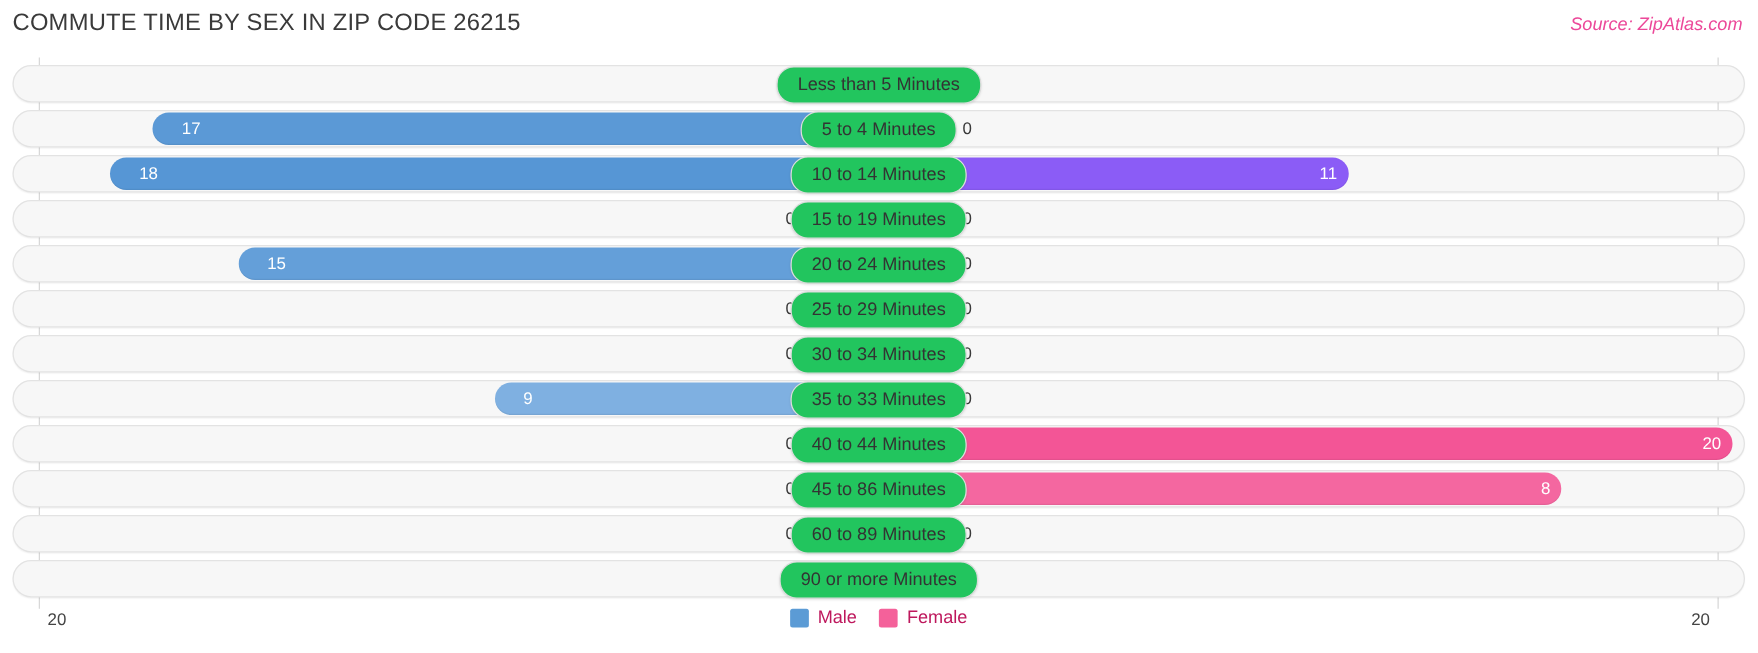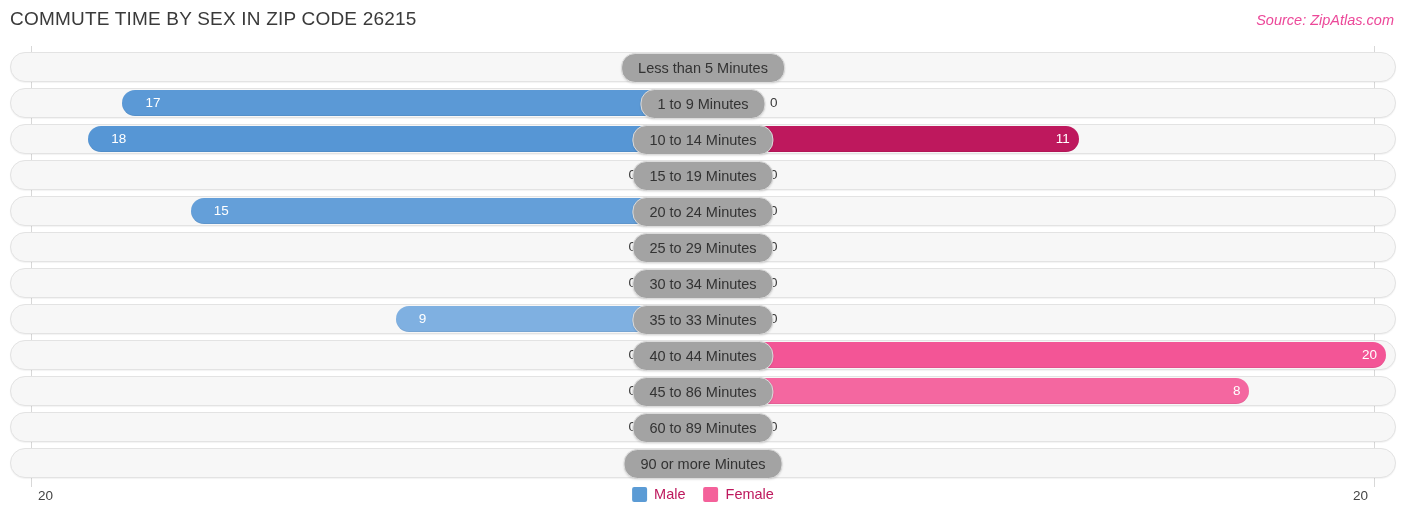--- a/index.html
+++ b/index.html
@@ -68,21 +68,21 @@
   .val-out{color:#3a3a3a;}
   .val-male-in{right:auto;left:23px;}
   .val-male-out{right:100%;margin-right:7px;}
   .val-female-in{right:9px;}
   .val-female-out{left:100%;margin-left:7px;}
   .cat-pill{
     position:absolute;left:50%;top:1px;
     transform:translateX(-50%);
     height:28px;line-height:28px;
     padding:0 16px;
-    background:#a3a3a3;
+    background:#22c55e;
     border:1px solid #dcdcdc;
     border-radius:14px;
     font-size:14.5px;color:#333333;
     white-space:nowrap;
     box-shadow:0 1px 2px rgba(0,0,0,.10);
   }
   
   #footer{
     position:absolute;left:0;top:478px;width:1406px;height:44px;
   }
@@ -123,28 +123,28 @@
         <div class="cat-pill">Less than 5 Minutes</div>
       </div>
       <div class="row" style="top: 42px;">
         <div class="track"></div>
         <div class="bar bar-male" style="width: 580.55px; background: rgb(91, 153, 214);">
           <span class="val val-in val-male-in">17</span>
         </div>
         <div class="bar bar-female" style="width: 60px; background: rgb(247, 174, 199);">
           <span class="val val-out val-female-out">0</span>
         </div>
-        <div class="cat-pill">1 to 9 Minutes</div>
+        <div class="cat-pill">5 to 4 Minutes</div>
       </div>
       <div class="row" style="top: 78px;">
         <div class="track"></div>
         <div class="bar bar-male" style="width: 614.7px; background: rgb(86, 150, 213);">
           <span class="val val-in val-male-in">18</span>
         </div>
-        <div class="bar bar-female" style="width: 375.65px; background: #be185d; text-align: right;">
+        <div class="bar bar-female" style="width: 375.65px; background: #8b5cf6; text-align: right;">
           <span class="val val-in val-female-in">11</span>
         </div>
         <div class="cat-pill">10 to 14 Minutes</div>
       </div>
       <div class="row" style="top: 114px;">
         <div class="track"></div>
         <div class="bar bar-male" style="width: 60px; background: rgb(167, 202, 237);">
           <span class="val val-out val-male-out">0</span>
         </div>
         <div class="bar bar-female" style="width: 60px; background: rgb(247, 174, 199);">

